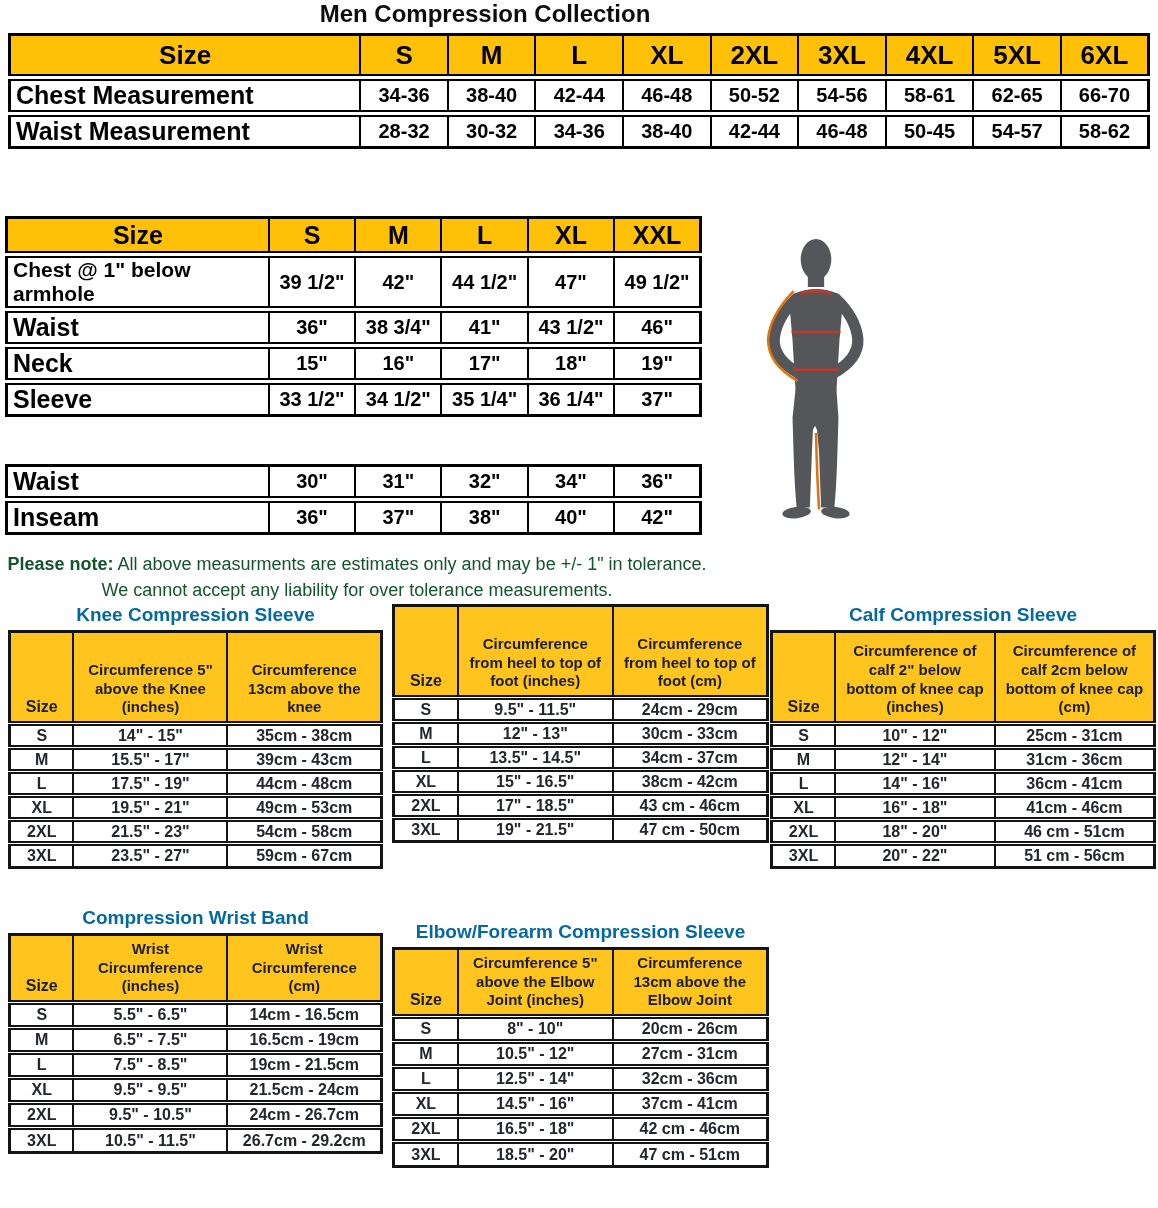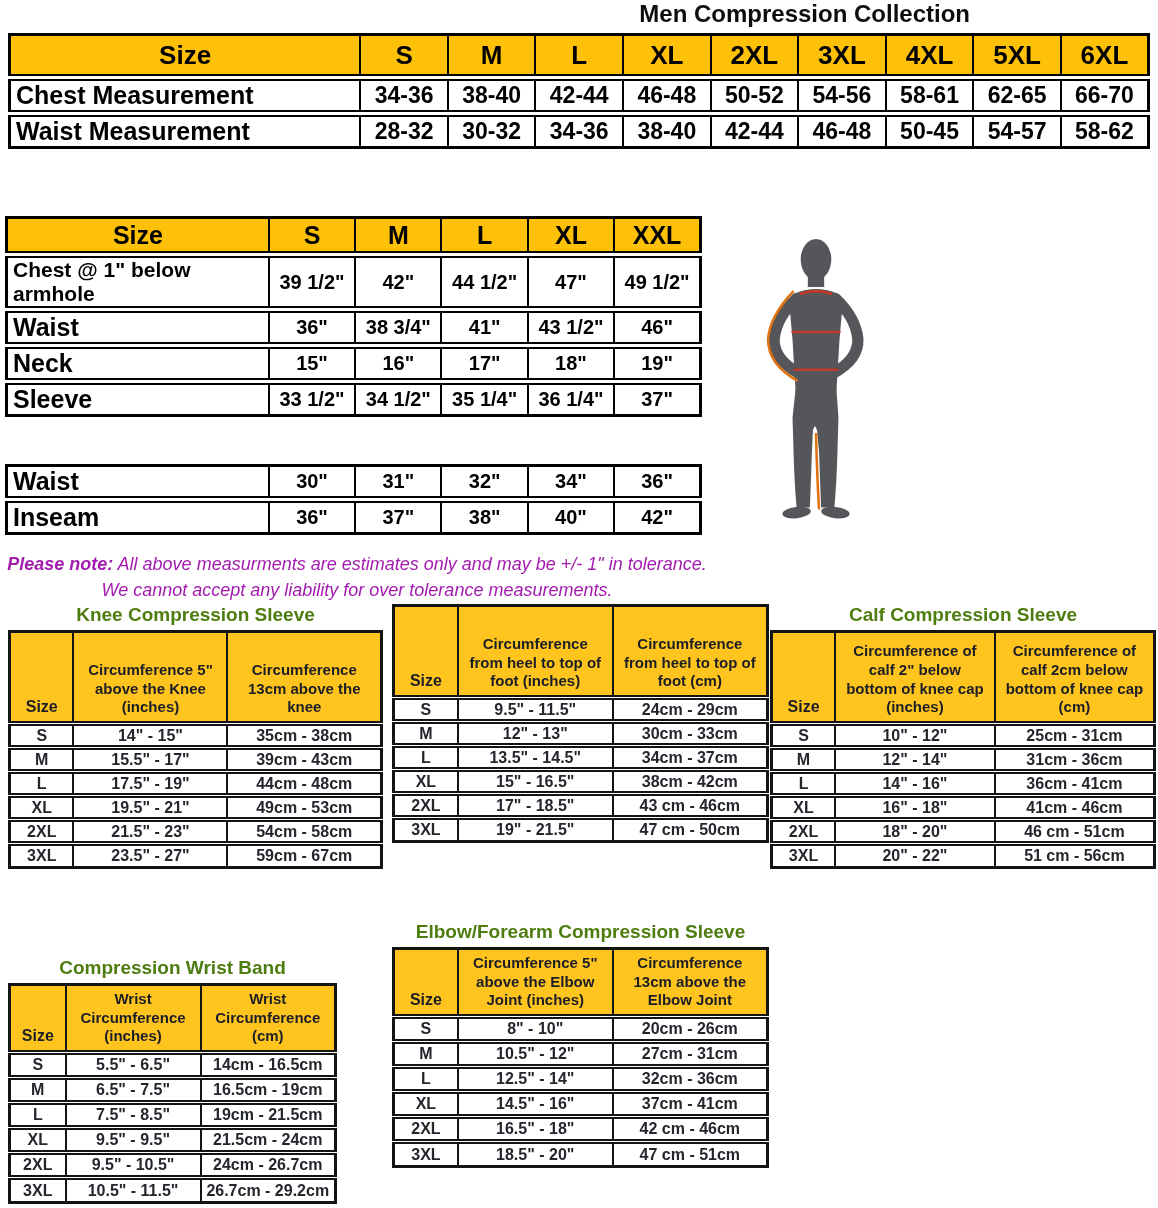--- a/index.html
+++ b/index.html
@@ -1,59 +1,59 @@
 <!DOCTYPE html>
 <html><head>
 <meta charset="utf-8">
 <style>
   html,body { margin:0; padding:0; background:#ffffff; }
   body { font-family:"Liberation Sans", sans-serif; color:#000; }
   #page { position:relative; width:1158px; height:1208px; background:#fff; overflow:hidden; }
 
   .abs { position:absolute; }
-  .sec-title { font-weight:bold; text-align:right; white-space:pre; color:#0d0d0d; }
+  .sec-title { font-weight:bold; text-align:center; white-space:pre; color:#0d0d0d; }
   .big-title { font-size:24px; }
 
   table.grid { border-collapse:collapse; table-layout:fixed; width:100%;
                border:3px solid #000; background:#fff; }
   table.grid th, table.grid td { border:2px solid #000; text-align:center;
                font-weight:bold; overflow:hidden; padding:0 2px; }
   
   table.grid.has-head tbody tr > *, table.grid tbody tr:not(:first-child) > * {
                border-top:7px double #000; }
   .t1 thead th { background:#fec107; font-size:26px; height:38px; }
   .t1 tbody tr { height:33px; }
   .t1 .row-label { text-align:left; font-size:25px; padding-left:5px; background:#fff;margin-top:24px; }
-  .t1 tbody td { font-size:23px; }
+  .t1 tbody td { font-size:20px; }
 
   .t2 thead th { background:#fec107; font-size:25px; height:32px; }
   .t2 tbody tr { height:31px; }
   .t2 .row-label, .t3 .row-label { text-align:left; font-size:25px; padding-left:5px; }
   .t2 tbody td, .t3 tbody td { font-size:20px; }
   .t2 tbody tr:first-child .row-label { font-size:21px; }
 
   .t3 tbody tr { height:34px; }
 
   .sleeve .s-title { font-weight:bold; font-size:19px; text-align:center;
-               margin:0 0 4px 0; white-space:pre; color:#4d7c0f; }
+               margin:0 0 4px 0; white-space:pre; color:#0369a1; }
   .sleeve table.grid { border-width:3px; border-color:#141414; }
   .sleeve table.grid th, .sleeve table.grid td { border-color:#141414; }
   .sleeve table.grid.has-head tbody tr > *,
   .sleeve table.grid tbody tr:not(:first-child) > * { border-top:5px double #141414; }
   .sleeve thead th { background:#ffc41e; font-size:15px; line-height:1.25;
                font-weight:bold; vertical-align:bottom; white-space:pre-line;
                padding:3px 2px 4px 2px; color:#1b1e26; }
   .sleeve thead th.c0 { font-size:16px; }
   .sleeve tbody td { font-size:16px; font-weight:bold; color:#23262d; }
   .sleeve.toprow thead tr { height:92px; }
   .sleeve.toprow tbody tr { height:24px; }
   .sleeve.botrow thead tr { height:68px; }
   .sleeve.botrow tbody tr { height:25px; }
 
-  #note { text-align:center; font-size:18px; line-height:1.45; color:#a21caf;font-style:italic; }
+  #note { text-align:center; font-size:18px; line-height:1.45; color:#14532d; }
   #note .bold { font-weight:bold; }
 </style>
 </head>
 <body>
 
 <div id="page">
 
   <div class="abs sec-title big-title" style="left:0; top:2; width:970px;">Men Compression Collection</div>
   <div class="abs" style="left:8px; top:33px; width:1142px;">
     <table class="grid has-head t1">
@@ -381,21 +381,21 @@
           </tr>
           <tr>
             <td class="size-col">3XL</td>
             <td>20" - 22"</td>
             <td>51 cm - 56cm</td>
           </tr>
         </tbody>
     </table>
   </div>
 
-  <div class="abs sleeve botrow" style="left:8px; top:957px; width:329px;">
+  <div class="abs sleeve botrow" style="left:8px; top:907px; width:375px;">
     <div class="s-title">Compression Wrist Band</div>
     <table class="grid has-head">
       <colgroup>
           <col style="width:17.2%">
           <col style="width:41.4%">
           <col style="width:41.4%">
         </colgroup>
       <thead>
           <tr>
             <th class="c0">Size</th>

